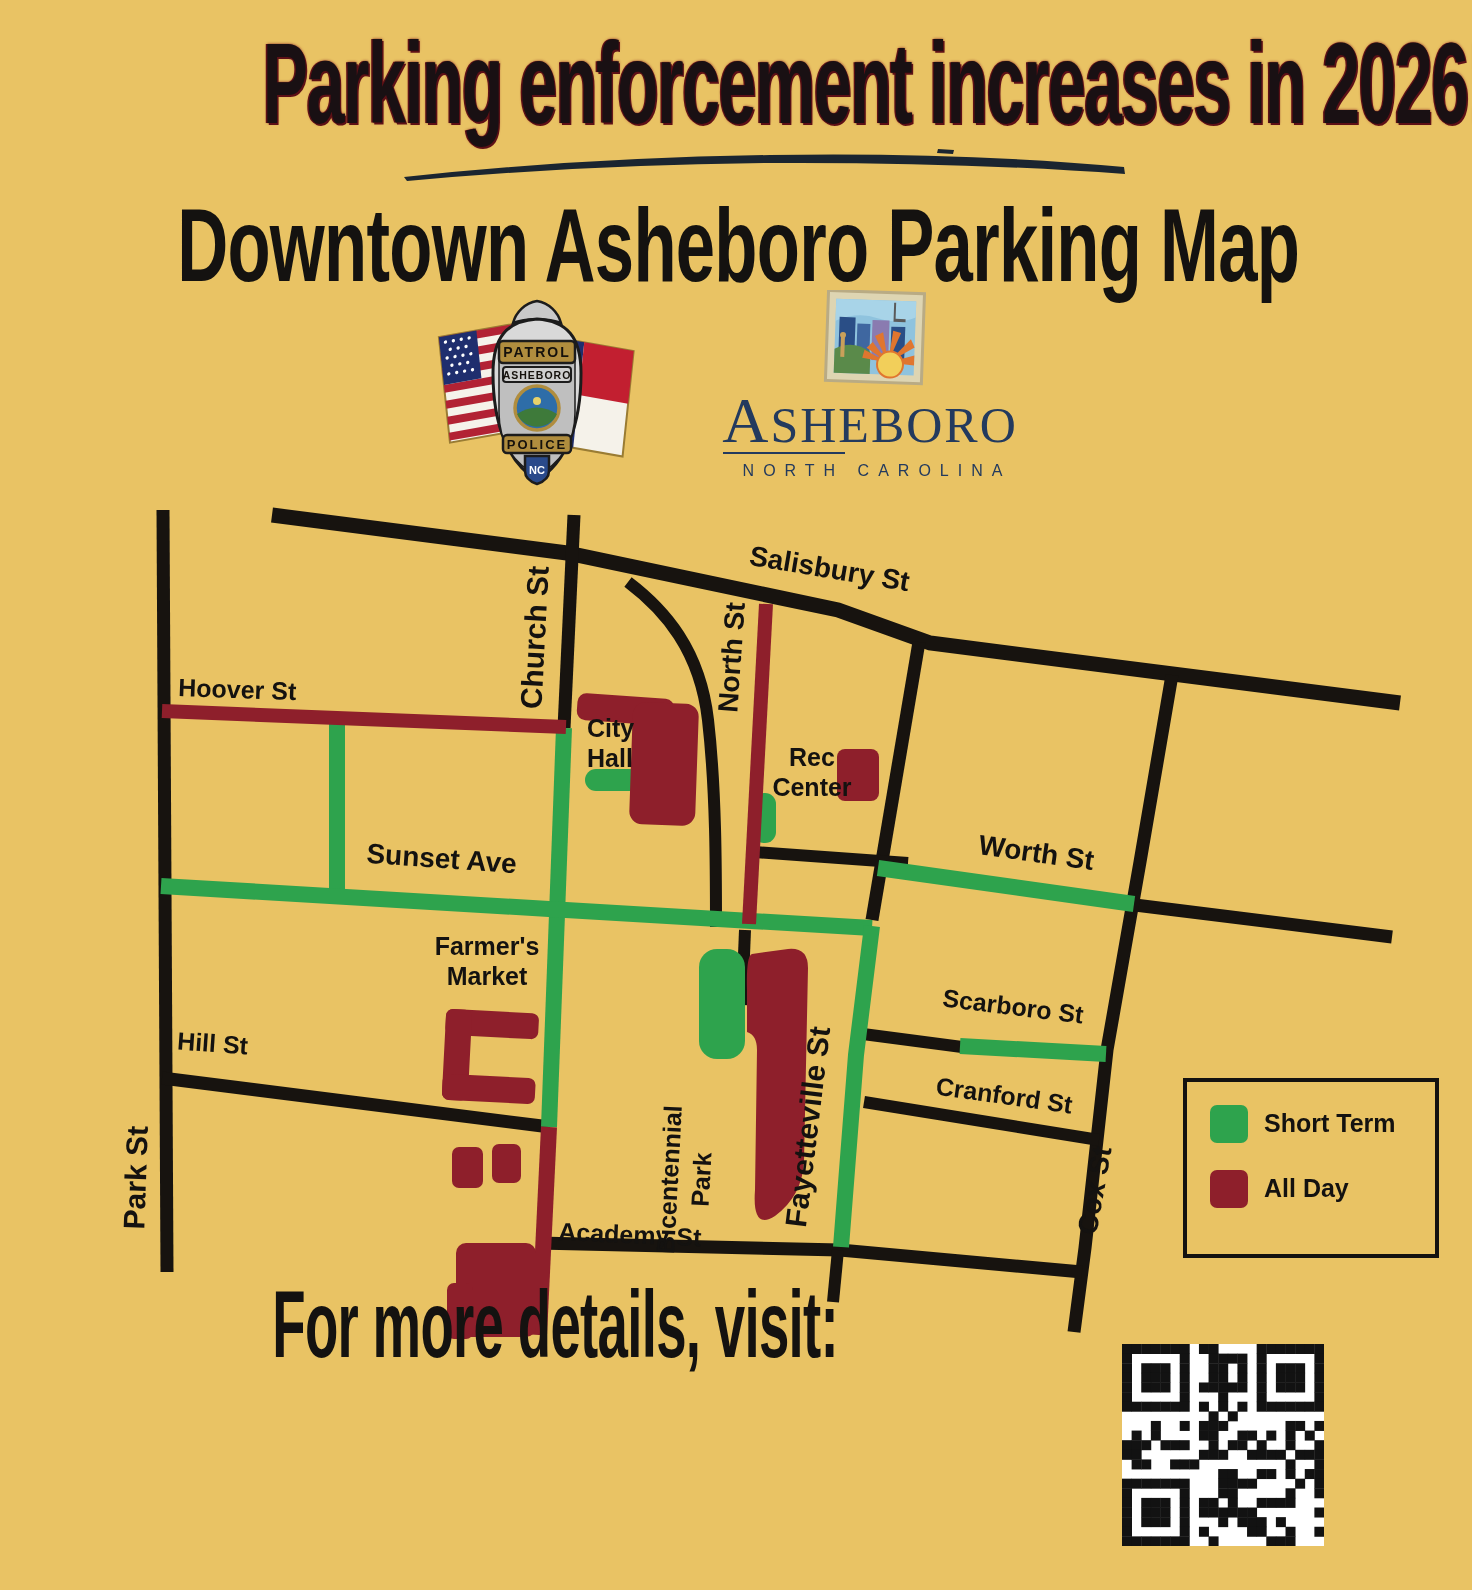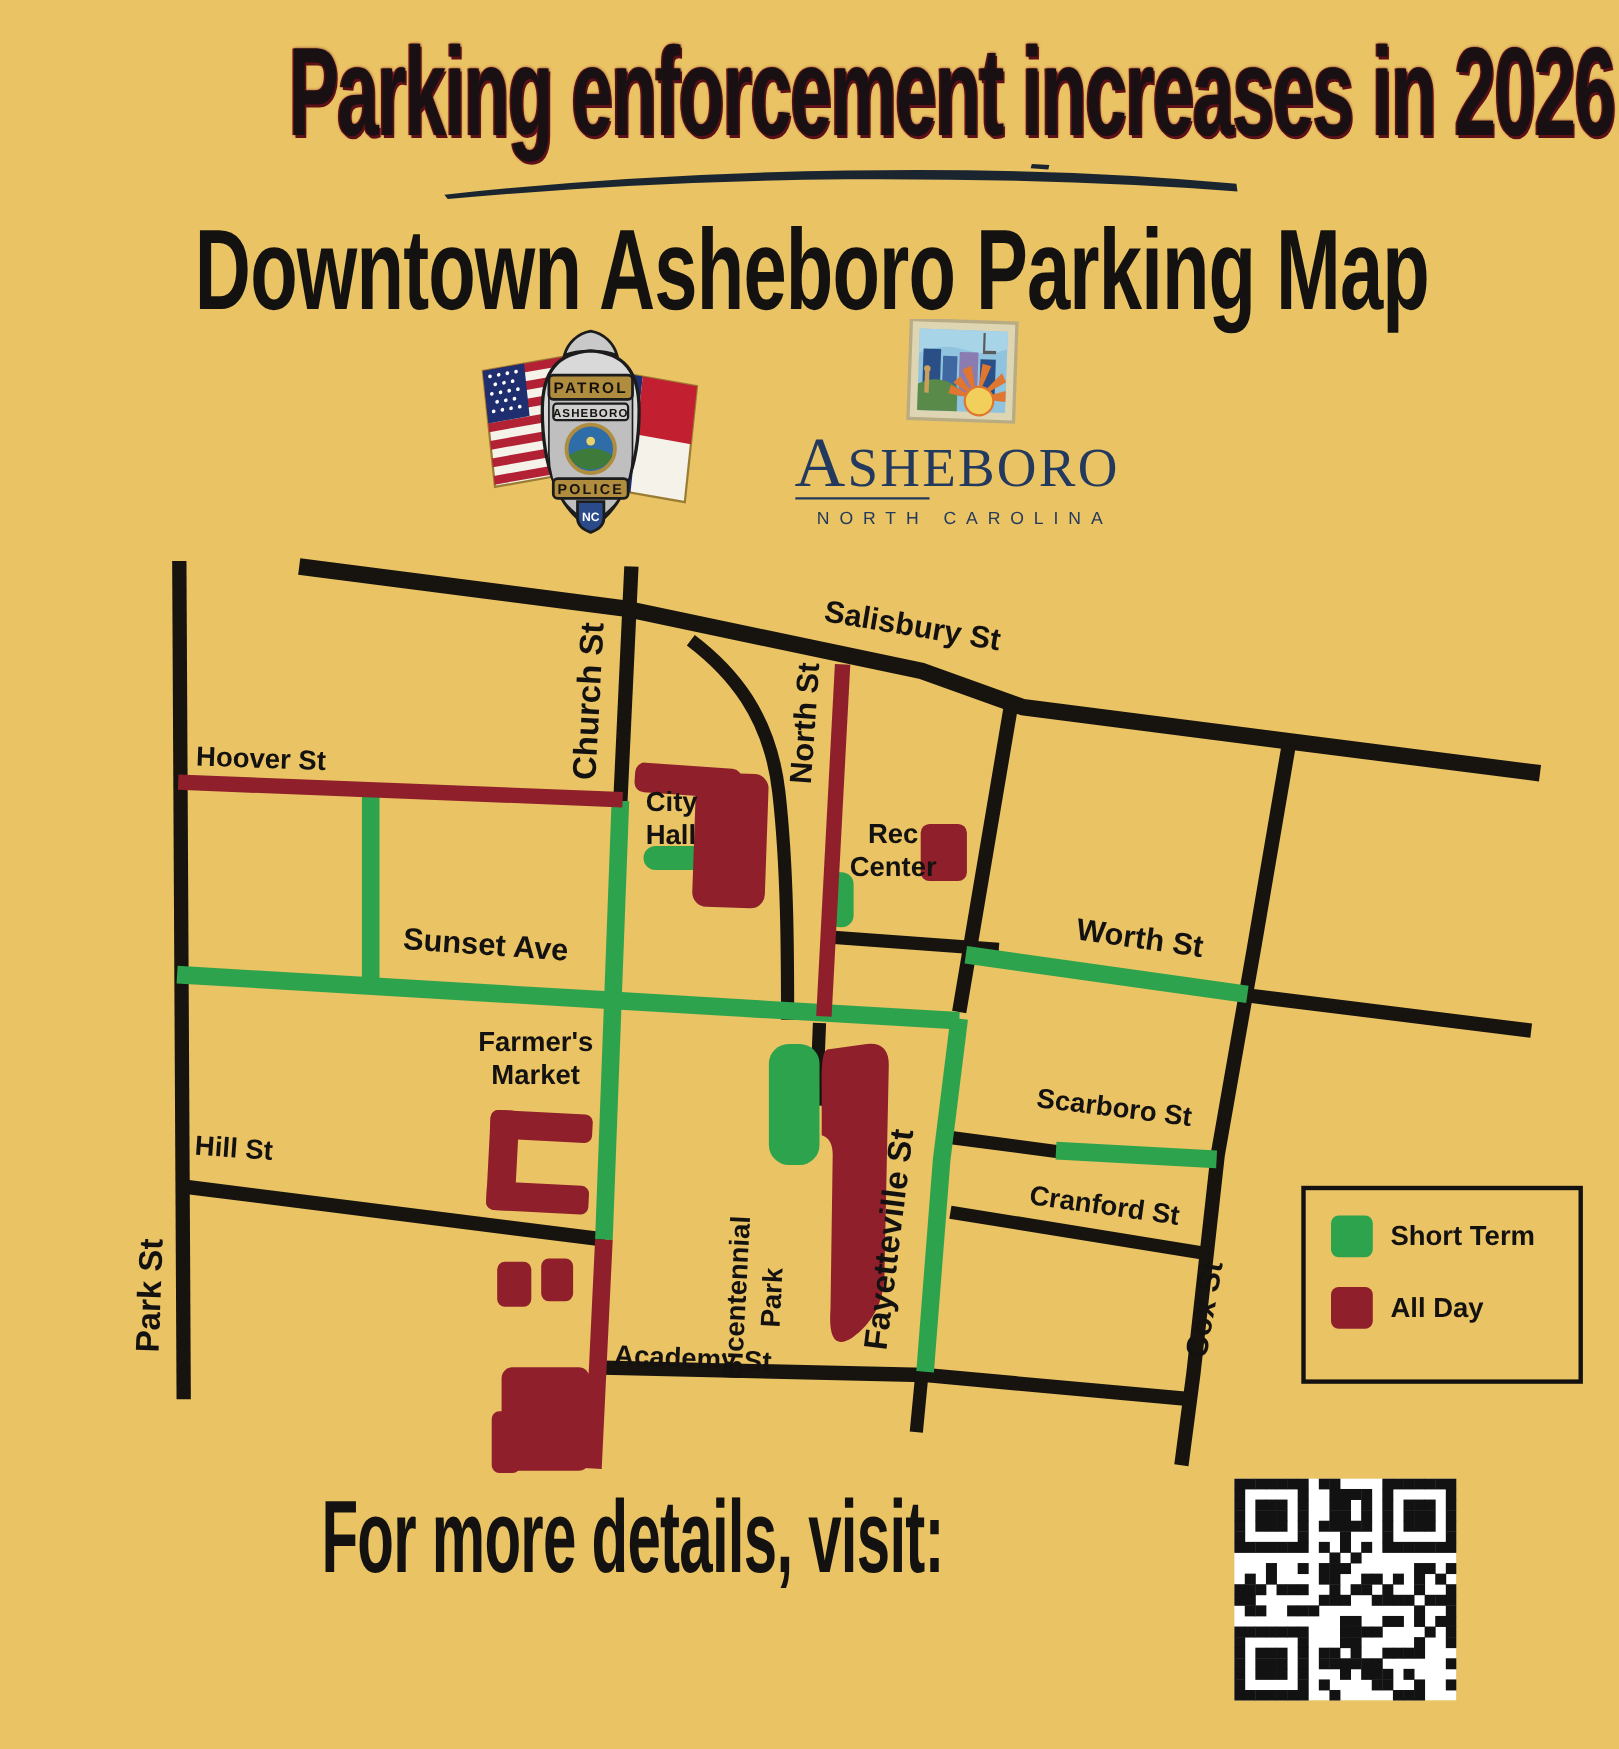--- a/index.html
+++ b/index.html
@@ -22,21 +22,21 @@
     text-shadow:2px 2px 0 #5d1016, -2px 0 0 #5d1016, 0 0 3px #7a1420;
   }
   .subtitle-wrap{left:0; top:192px; width:1180px; }
   .subtitle-inner{
     display:inline-block; white-space:nowrap;
     font-size:93px; font-weight:700; letter-spacing:-1px; color:#141210;
     transform:scale(0.76,1.12); transform-origin:center;
   }
   
   .footer-line{left:0; width:1110px; text-align:center; color:#141210;}
-  .f1{top:1352px;margin-left:20px;}
+  .f1{top:1280px;}
   .f2{top:1458px;}
   .f1 .cond{font-size:78px;}
   .f2 .cond{font-size:86px;}
   .footer-line .cond{
     display:inline-block; white-space:nowrap; font-weight:700; letter-spacing:-1px;
     transform:scale(0.70,1.20); transform-origin:center;
   }
   
   .st-black{stroke:var(--ink); stroke-width:13px; fill:none; stroke-linecap:butt;}
   .st-black.thin{stroke-width:12px;}

